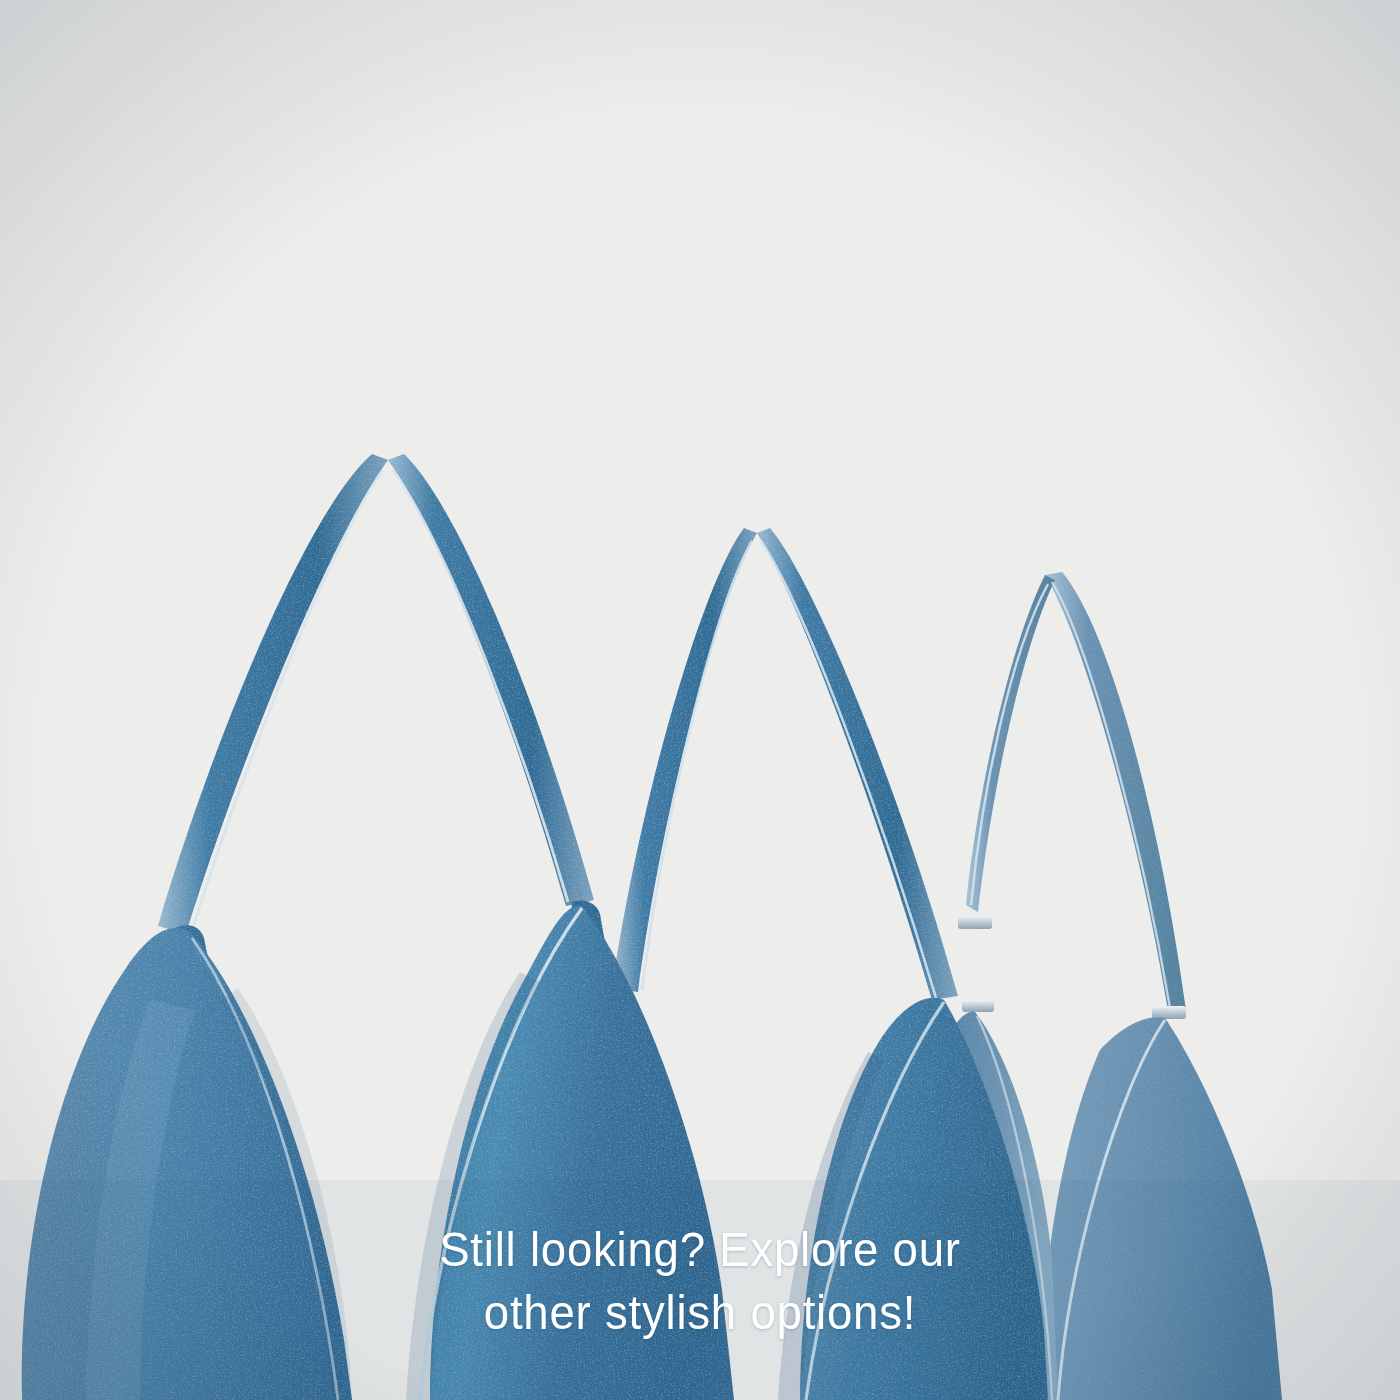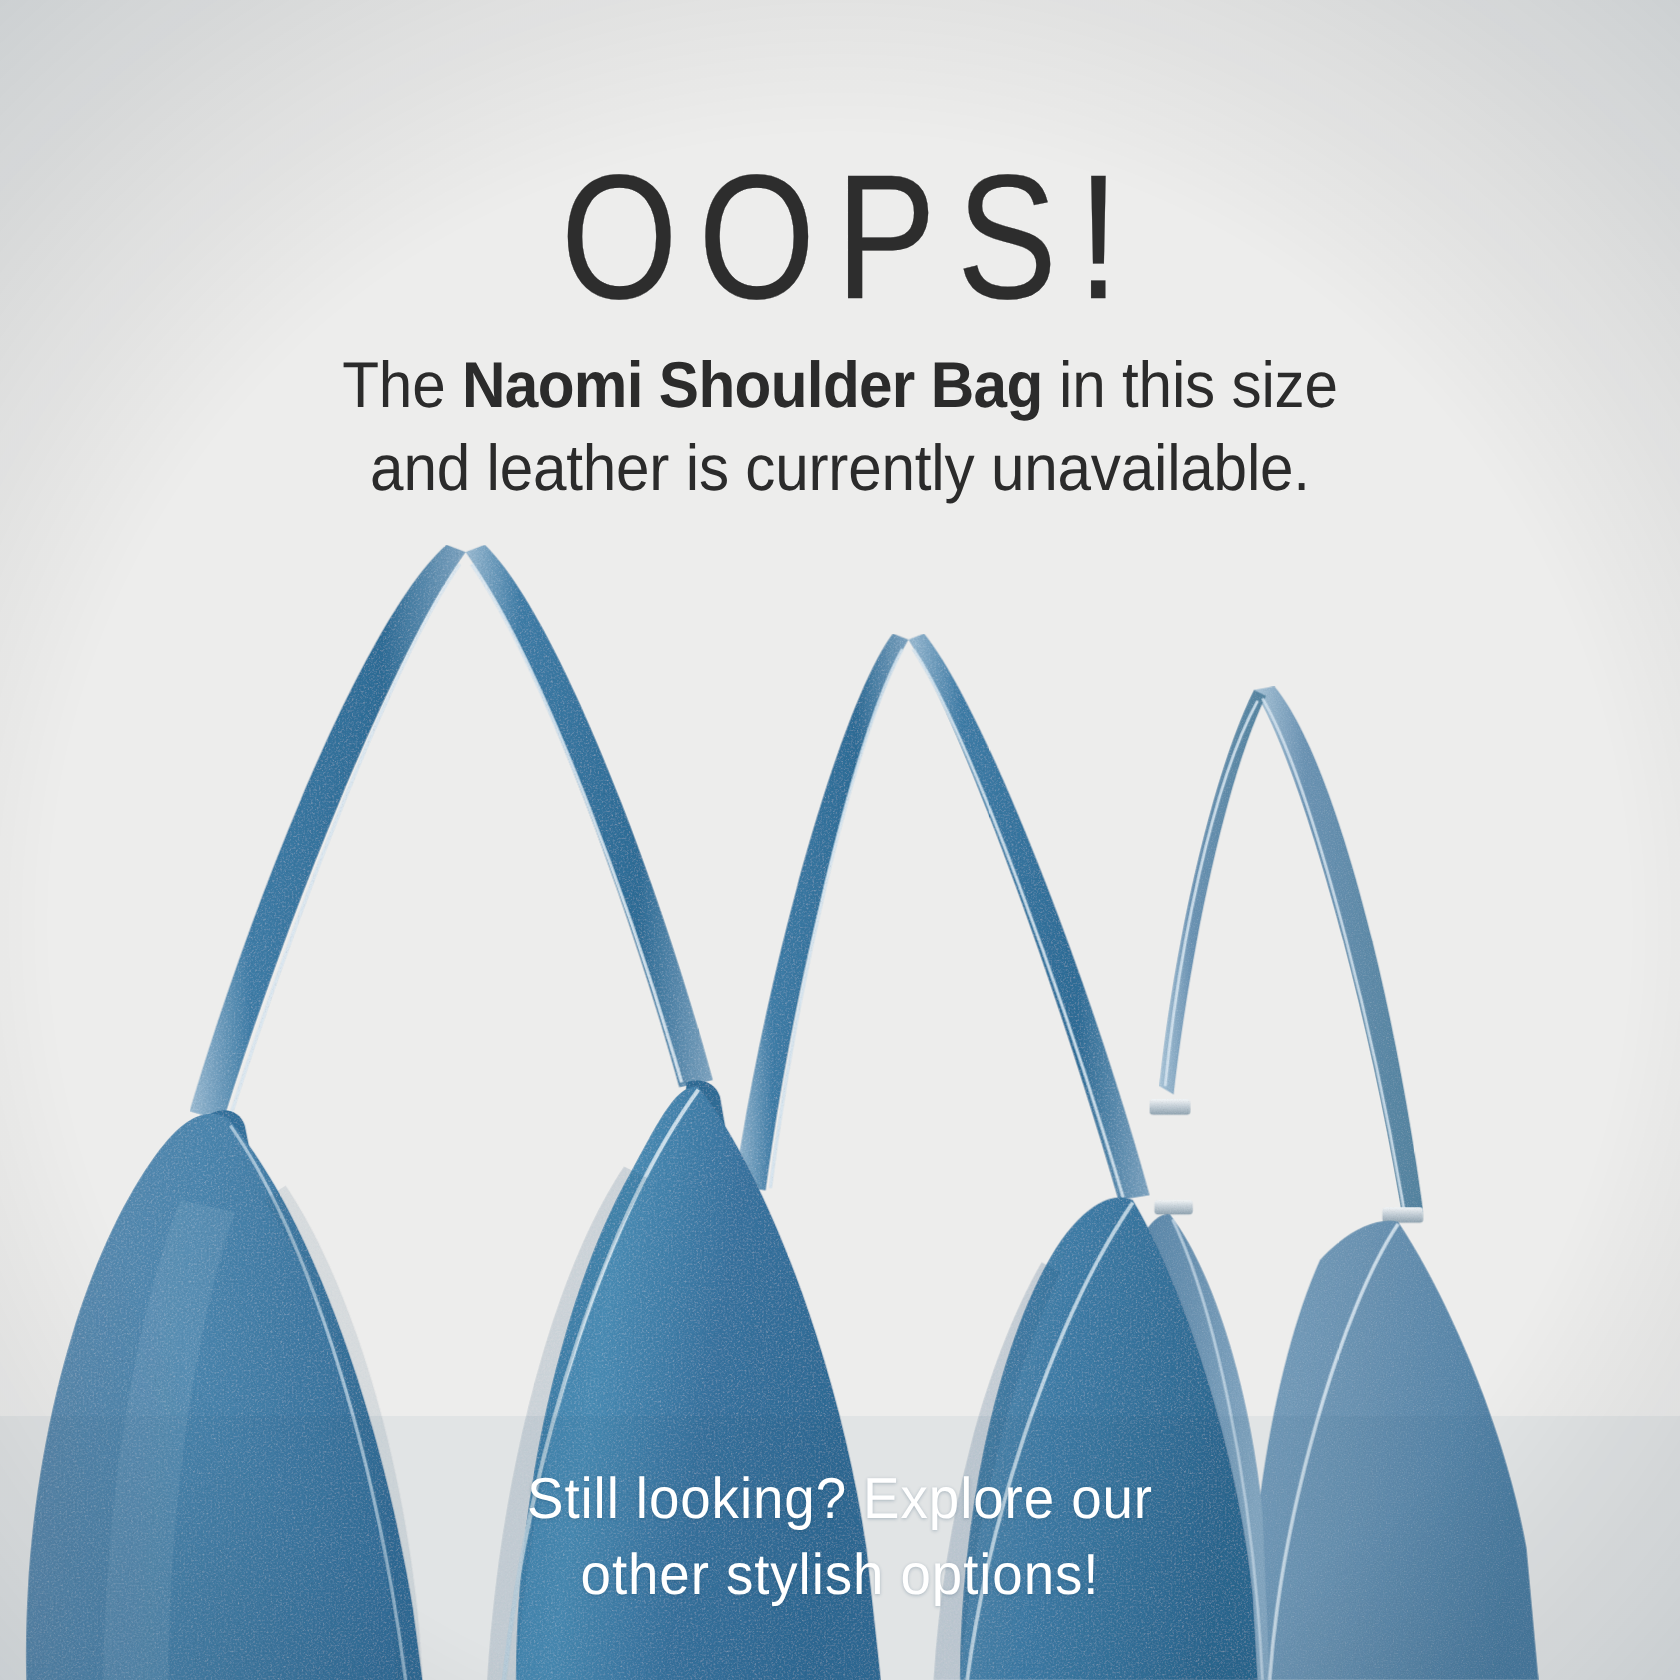--- a/index.html
+++ b/index.html
@@ -250,27 +250,19 @@
 
         <path d="M150,1000 C112,1100 88,1250 86,1400 L140,1400 C142,1240 164,1100 196,1010 Z" fill="#8fb2cb" opacity=".20"></path>
       </g>
 
       <rect x="0" y="0" width="1400" height="1400" fill="url(#vig)"></rect>
 
       <rect x="0" y="1180" width="1400" height="220" fill="#1b4f76" opacity="0.06"></rect>
     </svg>
   </div>
 
-  <div class="text-layer">
-    <h1 class="headline">OOPS!</h1>
-
-    <p class="subhead">
-      <span>The </span><b>Naomi Shoulder Bag</b><span> in this size</span><br>
-      <span>and leather is currently unavailable.</span>
-    </p>
-  </div>
 
   <div class="footer-cta">
     <span>Still looking? Explore our</span>
     <span>other stylish options!</span>
   </div>
 
 </div>
 
 </body></html>

